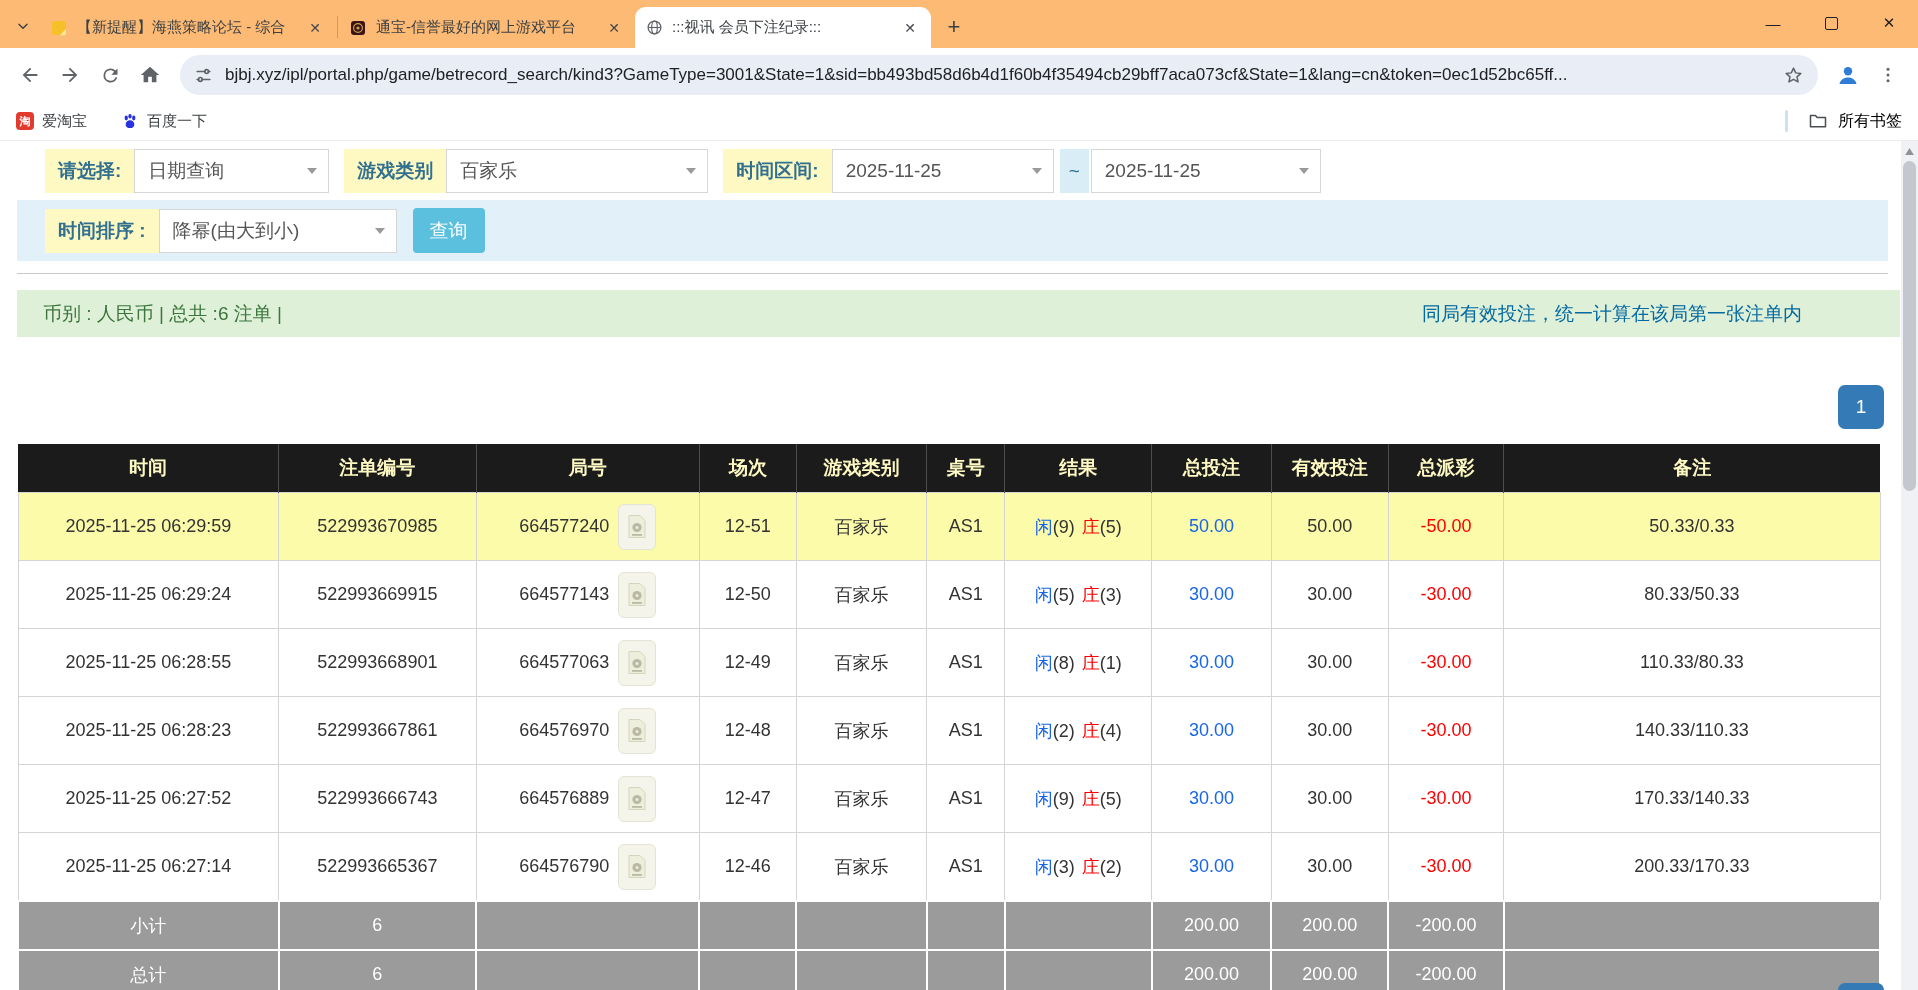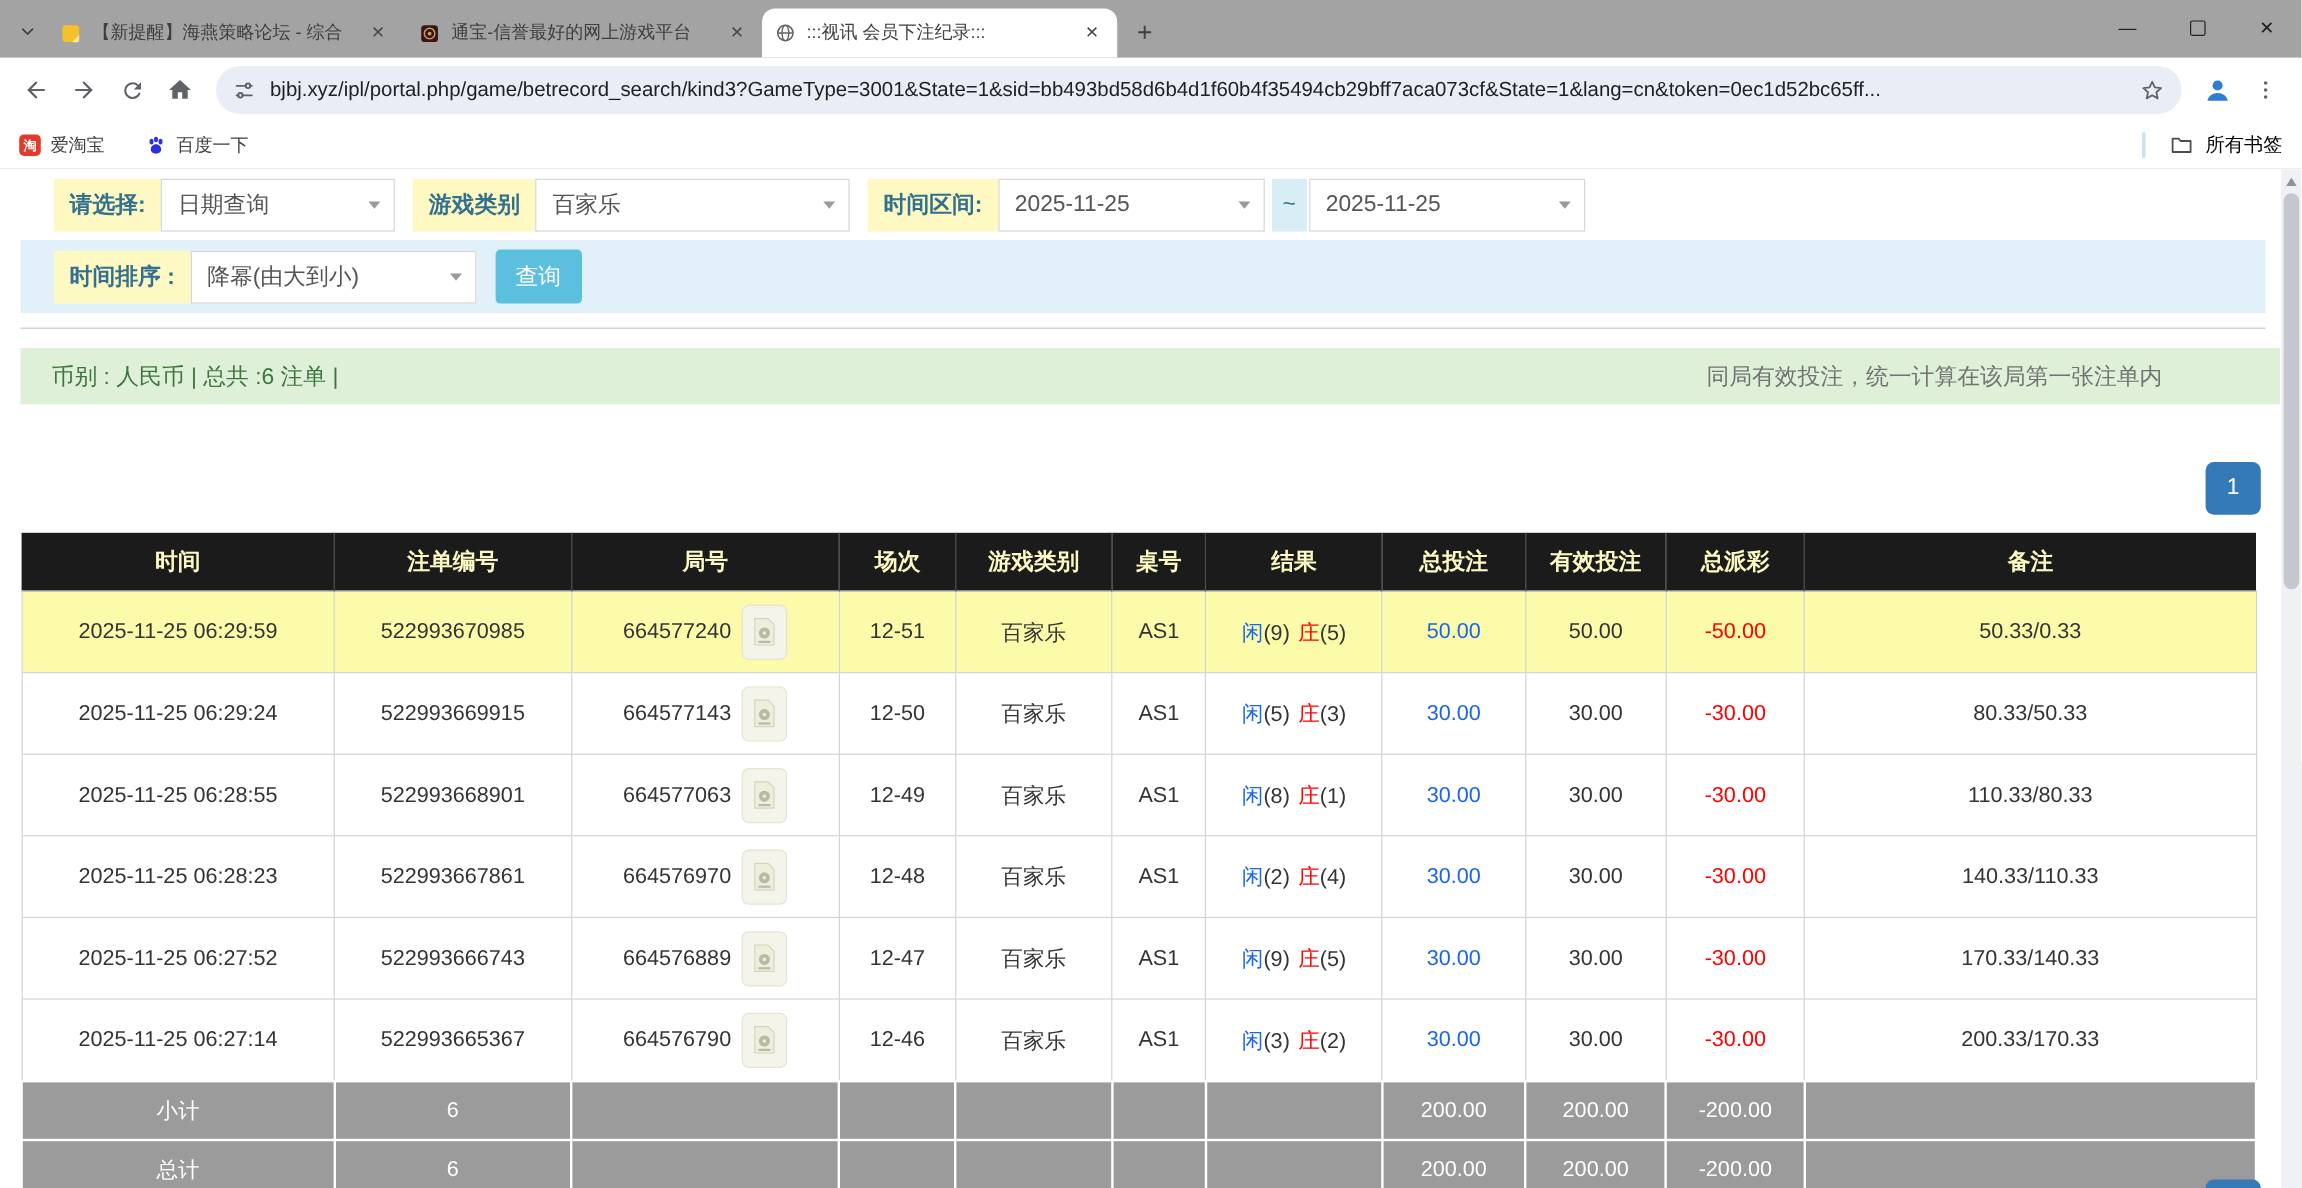--- a/index.html
+++ b/index.html
@@ -1,21 +1,21 @@
 <!DOCTYPE html>
 <html><head>
 <meta charset="utf-8">
 <style>
   html,body{margin:0;padding:0;}
   body{width:1918px;height:990px;overflow:hidden;background:#fff;
        font-family:"Liberation Sans","DejaVu Sans",sans-serif;}
   .window{position:relative;width:1918px;height:990px;}
 
   
-  .tabbar{height:48px;background:#a3a3a3;display:flex;align-items:flex-end;padding-left:6px;position:relative;}
+  .tabbar{height:48px;background:#fdba74;display:flex;align-items:flex-end;padding-left:6px;position:relative;}
   .tabsearch{width:34px;height:40px;display:flex;align-items:center;justify-content:center;margin-bottom:2px;cursor:pointer;}
   .tab{width:296px;height:41px;display:flex;align-items:center;padding:0 10px;border-radius:11px 11px 0 0;
        font-size:15px;color:#3c4043;box-sizing:border-box;cursor:pointer;}
   .tab.active{background:#fff;}
   .tab .favicon{width:18px;height:18px;flex:0 0 18px;display:flex;align-items:center;justify-content:center;}
   .tab .title{flex:1;white-space:nowrap;overflow:hidden;margin:0 9px;}
   .tab .close{font-size:14px;color:#45494d;padding:1px 5px;border-radius:50%;}
   .tab-sep{width:1px;height:22px;background:#9aa4b4;margin:0 1px 10px 1px;}
   .newtab{width:30px;height:30px;margin:0 0 6px 8px;display:flex;align-items:center;justify-content:center;
           font-size:22px;color:#3c4043;cursor:pointer;}
@@ -52,21 +52,21 @@
           justify-content:space-between;padding:0 11px 0 13px;font-size:19px;color:#555;cursor:pointer;gap:16px;}
   .sel-arrow{width:0;height:0;border-left:5px solid transparent;border-right:5px solid transparent;
              border-top:6px solid #9a9a9a;margin-left:12px;}
   .tilde-chip{background:#d9edf7;color:#31708f;font-size:19px;display:flex;align-items:center;padding:0 9px;height:44px;margin:0 2px;}
   .search-btn{background:#5bc0de;color:#fff;border:none;border-radius:4px;height:45px;width:72px;
               font-size:19px;margin-left:16px;cursor:pointer;font-family:inherit;}
 
   .statusbar{margin:16px 18px 0 17px;height:47px;background:#dff0d8;display:flex;align-items:center;
              justify-content:space-between;padding:0 18px 0 26px;box-sizing:border-box;}
   .status-left{color:#3c763d;font-size:19px;}
-  .status-notice{color:#737373;font-size:19px;padding-right:80px;}
+  .status-notice{color:#0369a1;font-size:19px;padding-right:80px;}
 
   .pagetop{display:flex;justify-content:flex-end;margin:48px 34px 15px 0;}
   .page-btn{width:46px;height:44px;background:#337ab7;color:#fff;border:none;border-radius:7px;
             font-size:19px;cursor:pointer;font-family:inherit;}
   .page-btn.bottom{position:absolute;right:34px;top:842px;}
 
   table.bets{width:1864px;margin-left:17px;border-collapse:collapse;table-layout:fixed;
              font-size:18px;color:#333;text-align:center;}
   table.bets th{background:#1b1b1b;color:#fef9c3;font-size:19px;font-weight:bold;height:46px;
                 border-right:1px solid #4d4d4d;}

